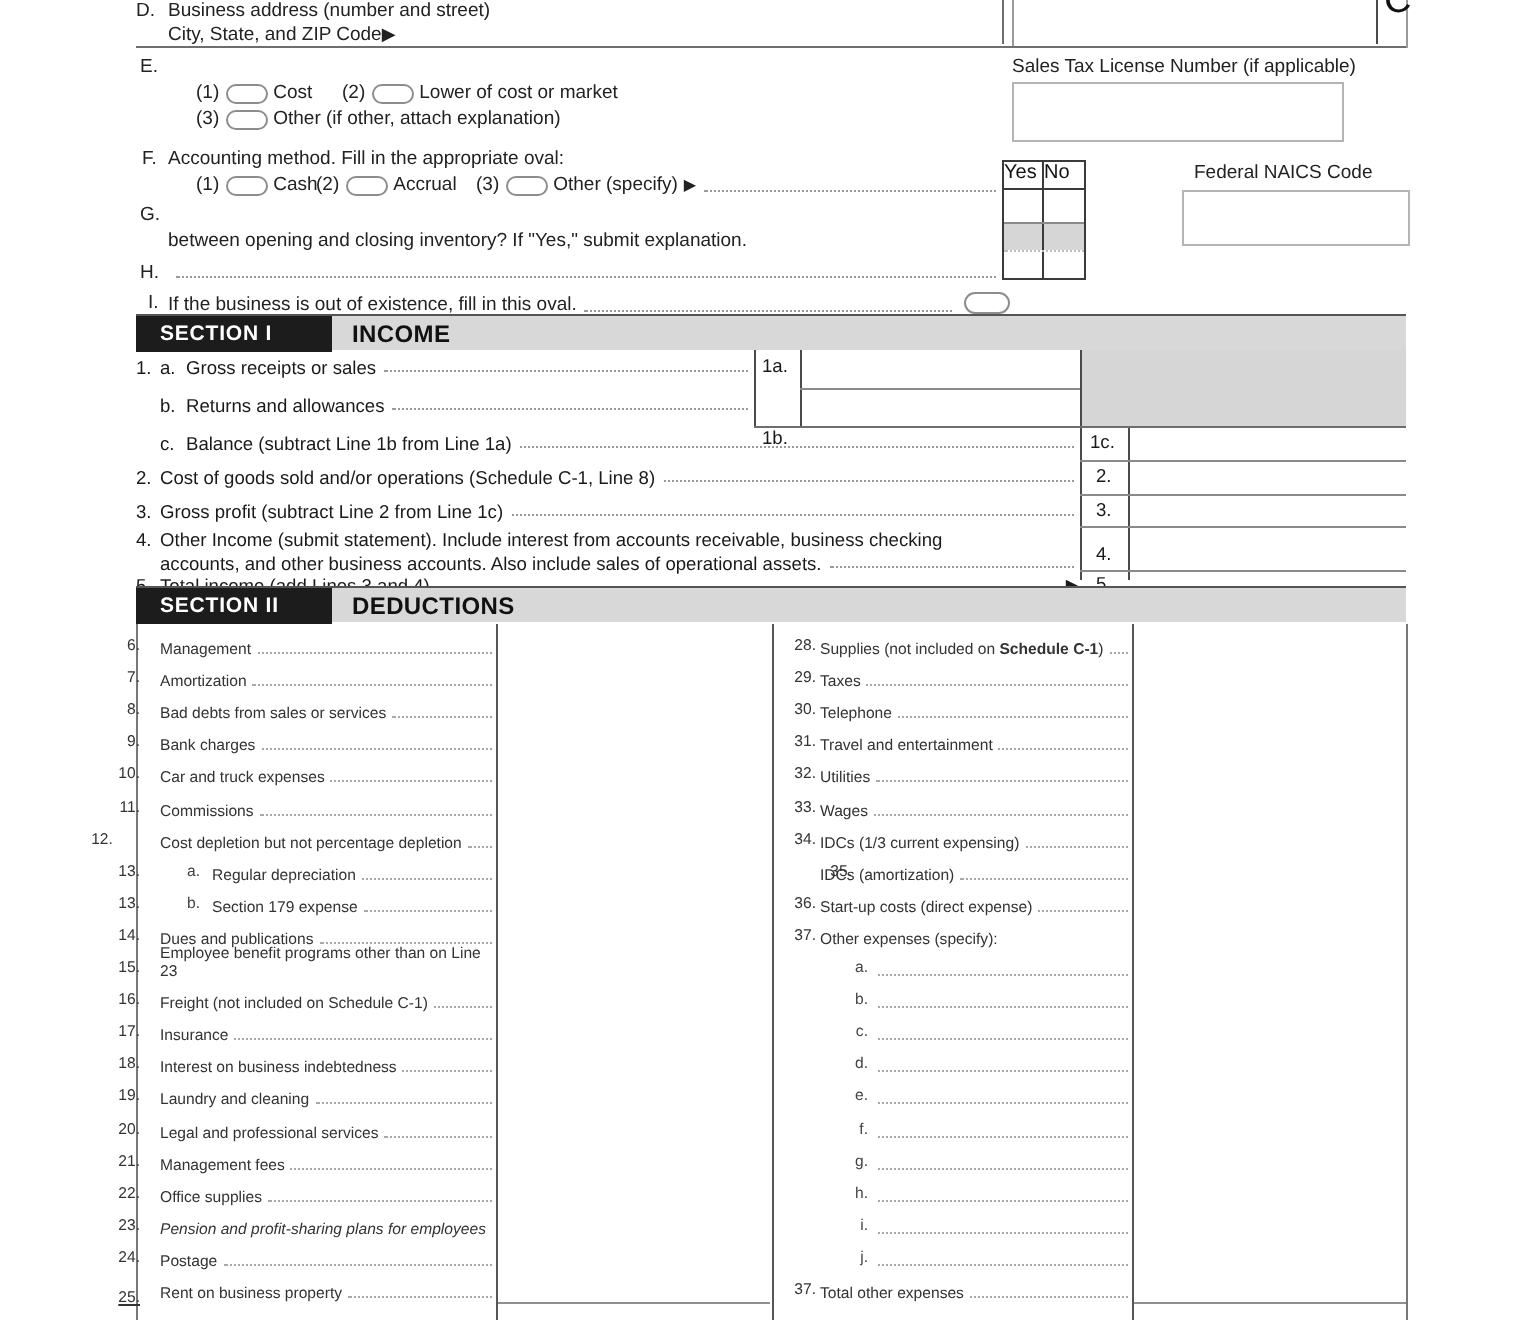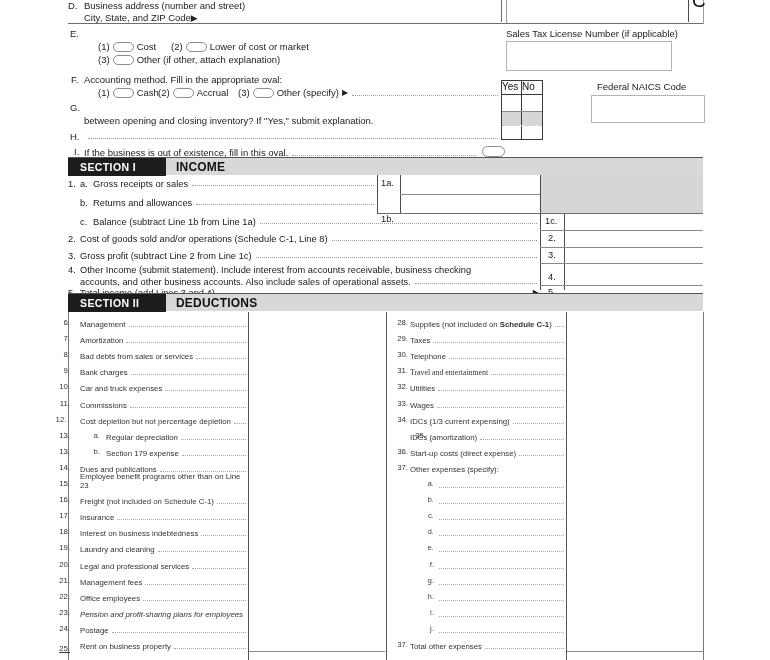--- a/index.html
+++ b/index.html
@@ -319,21 +319,21 @@
         </div>
         <div class="abs" style="left: 249px; top: 65.4px; width: 136px; height: 16.1px; background: rgb(255, 255, 255);"></div>
         <div class="drule" style="left: 249px; top: 81.5px; width: 136px; height: 1px; background: rgb(143, 143, 143);"></div>
         <div class="dnum" style="left: 52px; top: 86.5px; width: 18px;">11.</div>
         <div class="dline" style="left: 80px; top: 86.5px; width: 168px;">
           <span>Commissions</span>
           <span class="lead-thin"></span>
         </div>
         <div class="abs" style="left: 249px; top: 81.5px; width: 136px; height: 16.1px; background: rgb(255, 255, 255);"></div>
         <div class="drule" style="left: 249px; top: 97.6px; width: 136px; height: 1px; background: rgb(69, 69, 69);"></div>
-        <div class="dnum" style="left: 52px; top: 102.6px; width: 18px; text-align: center;">12.</div>
+        <div class="dnum" style="left: 42px; top: 102.6px; width: 18px; text-align: center;">12.</div>
         <div class="dline" style="left: 80px; top: 102.6px; width: 168px;">
           <span>Cost depletion but not percentage depletion</span>
           <span class="lead-thin"></span>
         </div>
         <div class="abs" style="left: 249px; top: 97.6px; width: 136px; height: 16.1px; background: rgb(255, 255, 255);"></div>
         <div class="drule" style="left: 249px; top: 113.7px; width: 136px; height: 1px; background: rgb(143, 143, 143);"></div>
         <div class="dnum" style="left: 52px; top: 118.7px; width: 18px;">13.</div>
         <div class="dsub" style="left: 86px; top: 118.7px; width: 14px;">a.</div>
         <div class="dline" style="left: 106px; top: 118.7px; width: 142px;">
           <span>Regular depreciation</span>
@@ -399,21 +399,21 @@
         <div class="drule" style="left: 249px; top: 258.6px; width: 136px; height: 1px; background: rgb(69, 69, 69);"></div>
         <div class="dnum" style="left: 52px; top: 263.6px; width: 18px;">21.</div>
         <div class="dline" style="left: 80px; top: 263.6px; width: 168px;">
           <span>Management fees</span>
           <span class="lead-thin"></span>
         </div>
         <div class="abs" style="left: 249px; top: 258.6px; width: 136px; height: 16.1px; background: rgb(255, 255, 255);"></div>
         <div class="drule" style="left: 249px; top: 274.7px; width: 136px; height: 1px; background: rgb(143, 143, 143);"></div>
         <div class="dnum" style="left: 52px; top: 279.7px; width: 18px;">22.</div>
         <div class="dline" style="left: 80px; top: 279.7px; width: 168px;">
-          <span>Office employees</span>
+          <span>Office supplies</span>
           <span class="lead-thin"></span>
         </div>
         <div class="abs" style="left: 249px; top: 274.7px; width: 136px; height: 16.1px; background: rgb(255, 255, 255);"></div>
         <div class="drule" style="left: 249px; top: 290.8px; width: 136px; height: 1px; background: rgb(69, 69, 69);"></div>
         <div class="dnum" style="left: 52px; top: 295.8px; width: 18px;">23.</div>
         <div class="dline" style="left: 80px; top: 295.8px; width: 168px; font-style: italic;">
           <span>Pension and profit-sharing plans for employees</span>
         </div>
         <div class="abs" style="left: 249px; top: 290.8px; width: 136px; height: 16.1px; background: rgb(255, 255, 255);"></div>
         <div class="drule" style="left: 249px; top: 306.9px; width: 136px; height: 1px; background: rgb(143, 143, 143);"></div>
@@ -448,21 +448,21 @@
         <div class="abs" style="left: 567px; top: 17.1px; width: 136px; height: 16.1px; background: rgb(255, 255, 255);"></div>
         <div class="drule" style="left: 567px; top: 33.2px; width: 136px; height: 1px; background: rgb(69, 69, 69);"></div>
         <div class="dnum" style="left: 390px; top: 38.2px; width: 18px;">30.</div>
         <div class="dline" style="left: 410px; top: 38.2px; width: 156px;">
           <span>Telephone</span>
           <span class="lead-thin"></span>
         </div>
         <div class="abs" style="left: 567px; top: 33.2px; width: 136px; height: 16.1px; background: rgb(255, 255, 255);"></div>
         <div class="drule" style="left: 567px; top: 49.3px; width: 136px; height: 1px; background: rgb(143, 143, 143);"></div>
         <div class="dnum" style="left: 390px; top: 54.3px; width: 18px;">31.</div>
-        <div class="dline" style="left: 410px; top: 54.3px; width: 156px; font-family: Liberation Serif, serif;">
+        <div class="dline" style="left: 410px; top: 54.3px; width: 156px;">
           <span>Travel and entertainment</span>
           <span class="lead-thin"></span>
         </div>
         <div class="abs" style="left: 567px; top: 49.3px; width: 136px; height: 16.1px; background: rgb(255, 255, 255);"></div>
         <div class="drule" style="left: 567px; top: 65.4px; width: 136px; height: 1px; background: rgb(69, 69, 69);"></div>
         <div class="dnum" style="left: 390px; top: 70.4px; width: 18px;">32.</div>
         <div class="dline" style="left: 410px; top: 70.4px; width: 156px;">
           <span>Utilities</span>
           <span class="lead-thin"></span>
         </div>

